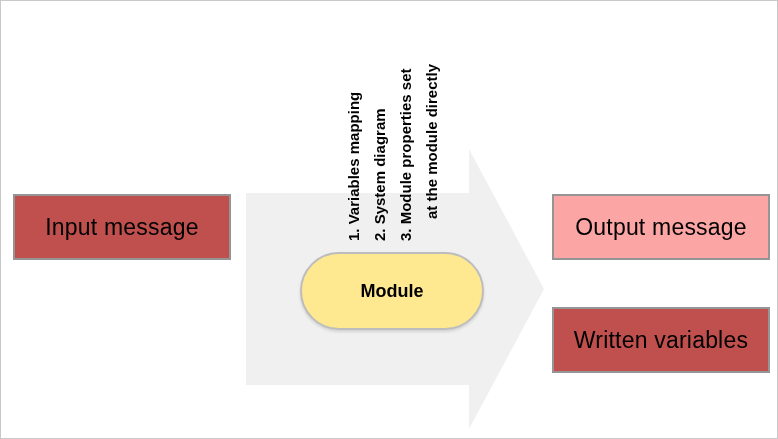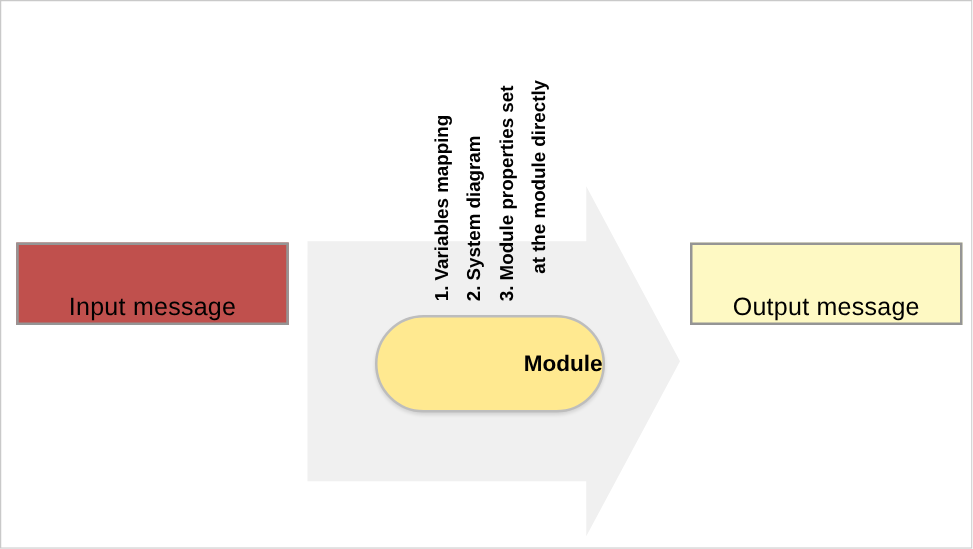--- a/index.html
+++ b/index.html
@@ -15,23 +15,23 @@
     border: 1px solid #c9c9c9;
     background: #ffffff;
     overflow: hidden;
   }
   .box {
     position: absolute;
     width: 214px;
     height: 62px;
     border: 2px solid #959595;
     display: flex;
-    align-items: flex-end;
+    align-items: center;
     justify-content: center;
-    font-size: 20px;
+    font-size: 23px;
     color: #000000;
     letter-spacing: 0.2px;
     box-sizing: content-box;
   }
   .box-input      { left: 12px;  top: 193px; }
   .box-read       { left: 12px;  top: 306px; }
   .box-output     { left: 551px; top: 193px; }
   .box-written    { left: 551px; top: 306px; }
 
   #arrow-layer {
@@ -45,21 +45,21 @@
   #module-shape {
     position: absolute;
     left: 299px;
     top: 251px;
     width: 180px;
     height: 74px;
     border: 2px solid #bdbdbd;
     border-radius: 40px;
     display: flex;
     align-items: center;
-    justify-content: flex-end;
+    justify-content: center;
     font-size: 18px;
     font-weight: bold;
     color: #000000;
     box-shadow: 0 2px 3px rgba(0,0,0,0.12);
   }
 
   #annotation-block {
     position: absolute;
     left: 277px;
     top: 73px;
@@ -82,24 +82,27 @@
 
   <svg id="arrow-layer" viewBox="0 0 778 439" xmlns="http://www.w3.org/2000/svg">
     <polygon points="245,192 468,192 468,148 543,288 468,428 468,384 245,384" fill="#F0F0F0"></polygon>
   </svg>
 
   <div class="box box-input" style="background-color: rgb(192, 80, 77);">
     <span>Input message</span>
   </div>
 
 
-  <div class="box box-output" style="background-color: #fef9c3;">
+  <div class="box box-output" style="background-color: #fca5a5;">
     <span>Output message</span>
   </div>
 
+  <div class="box box-written" style="background-color: rgb(192, 80, 77);">
+    <span>Written variables</span>
+  </div>
 
   <div id="annotation-block">
     <div class="ann-line">1. Variables mapping</div>
     <div class="ann-line">2. System diagram</div>
     <div class="ann-line">3. Module properties set</div>
     <div class="ann-line indented">at the module directly</div>
   </div>
 
   <div id="module-shape" style="background-color: rgb(255, 233, 144);">
     <span>Module</span>

